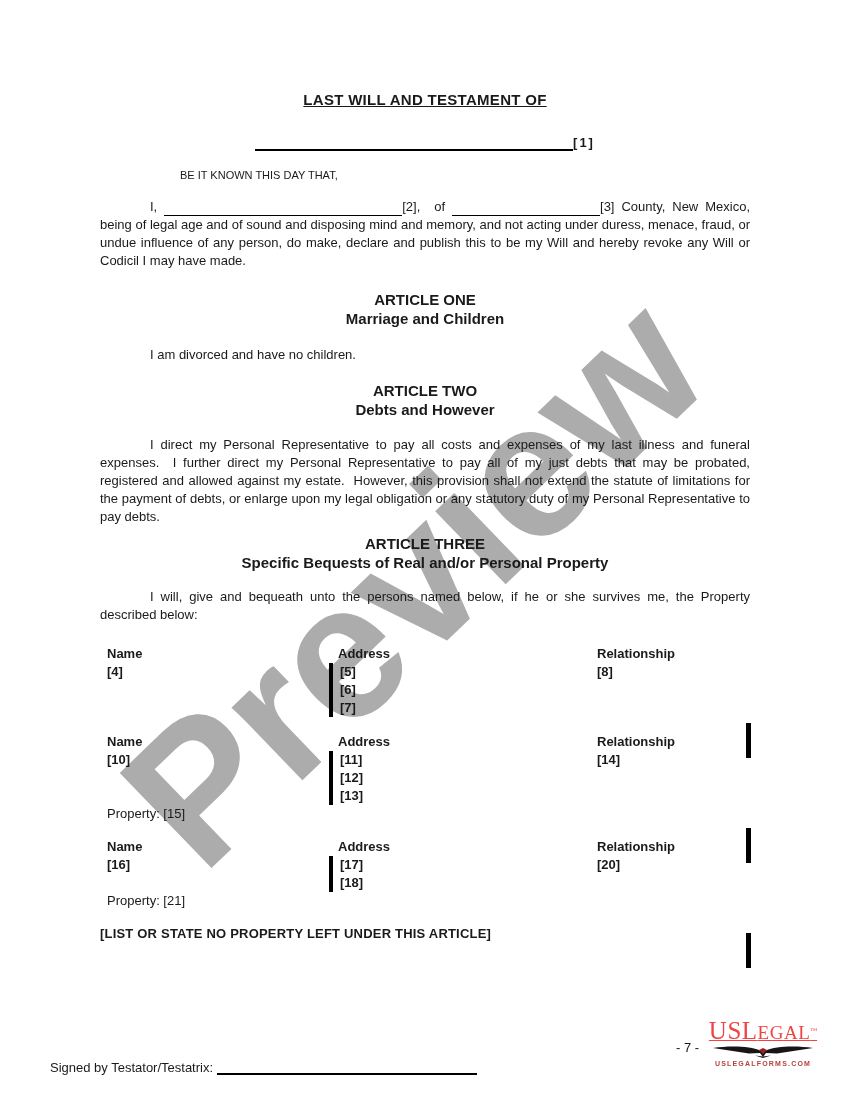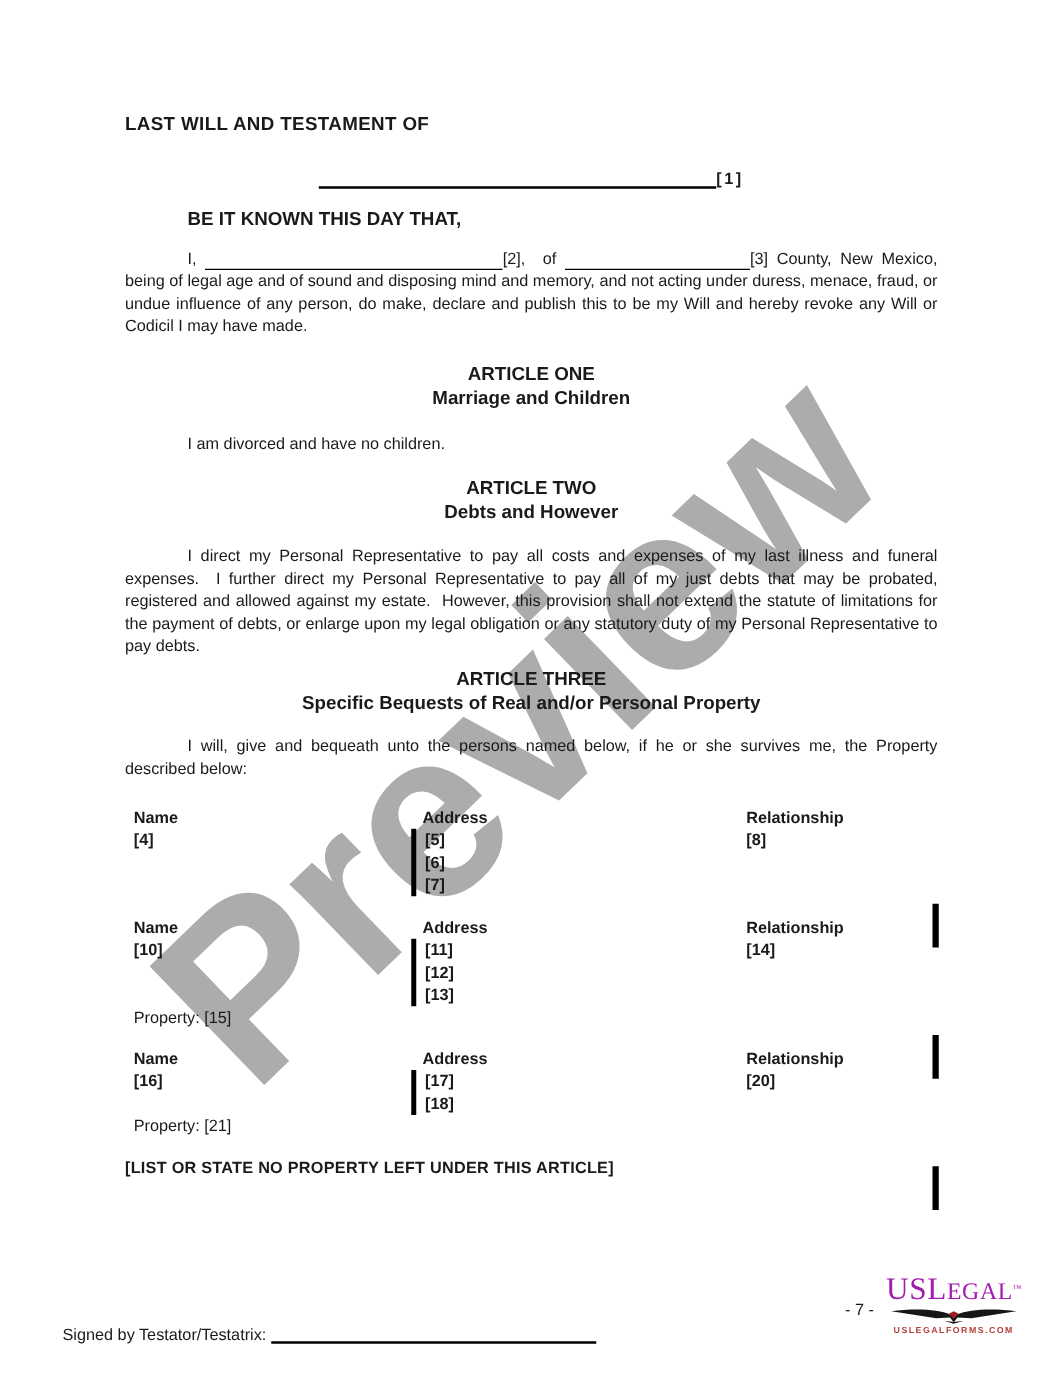--- a/index.html
+++ b/index.html
@@ -29,45 +29,46 @@
   
   .content {
     position: relative;
     z-index: 1;
     padding: 0 100px;
     font-size: 13px;
     line-height: 18px;
   }
   .doc-title {
     margin-top: 90px;
-    text-align: left;
+    text-align: center;
     font-size: 15px;
     font-weight: bold;
     line-height: 19px;
     letter-spacing: 0.3px;
+    text-decoration: underline;
   }
   .title-blank-row {
     margin-top: 26px;
     text-align: center;
     line-height: 16px;
     font-weight: bold;
   }
   .title-blank {
     display: inline-block;
     width: 318px;
     height: 14px;
     border-bottom: 2.5px solid #000;
     vertical-align: bottom;
   }
   .title-blank-ref { font-weight: bold; letter-spacing: 2px; }
   .salutation {
     margin-top: 15px;
-    margin-left: 50px;
-    font-weight: bold;
-    font-size: 15px;
+    margin-left: 80px;
+    font-weight: normal;
+    font-size: 11px;
     line-height: 19px;
   }
   .para {
     text-align: justify;
     text-indent: 50px;
     white-space: pre-wrap;
   }
   .para-intro { margin-top: 13px; }
   .blank {
     display: inline-block;
@@ -269,21 +270,21 @@
 
   <div class="margin-mark mm-1"></div>
   <div class="margin-mark mm-2"></div>
   <div class="margin-mark mm-3"></div>
 
   <div class="footer-signed"><span>Signed by Testator/Testatrix:</span><span class="sign-blank"></span></div>
 
   <div class="page-number">- 7 -</div>
 
   <div class="logo">
-    <div class="logo-brand" style="color:#a21caf;"><span class="big">USL</span><span class="small">EGAL</span><span class="tm">™</span></div>
+    <div class="logo-brand" style="color:#ef4444;text-decoration:underline;"><span class="big">USL</span><span class="small">EGAL</span><span class="tm">™</span></div>
     <svg class="logo-wings" width="104" height="14" viewBox="0 0 104 14">
       <path d="M2,3 C18,0.5 40,1 49,5.5 L52,4 L55,5.5 C64,1 86,0.5 102,3 L66,8.5 L55,8 L52,12 L49,8 L38,8.5 Z" fill="#161616"></path>
       <path d="M48,5 L52,3 L56,5 L52,9 Z" fill="#9E1F23"></path>
       <path d="M44,10.5 L52,13 L60,10.5 L52,11.5 Z" fill="#161616"></path>
     </svg>
     <div class="logo-site" style="color:#B5413C;">USLEGALFORMS.COM</div>
   </div>
 
 </div>
 

